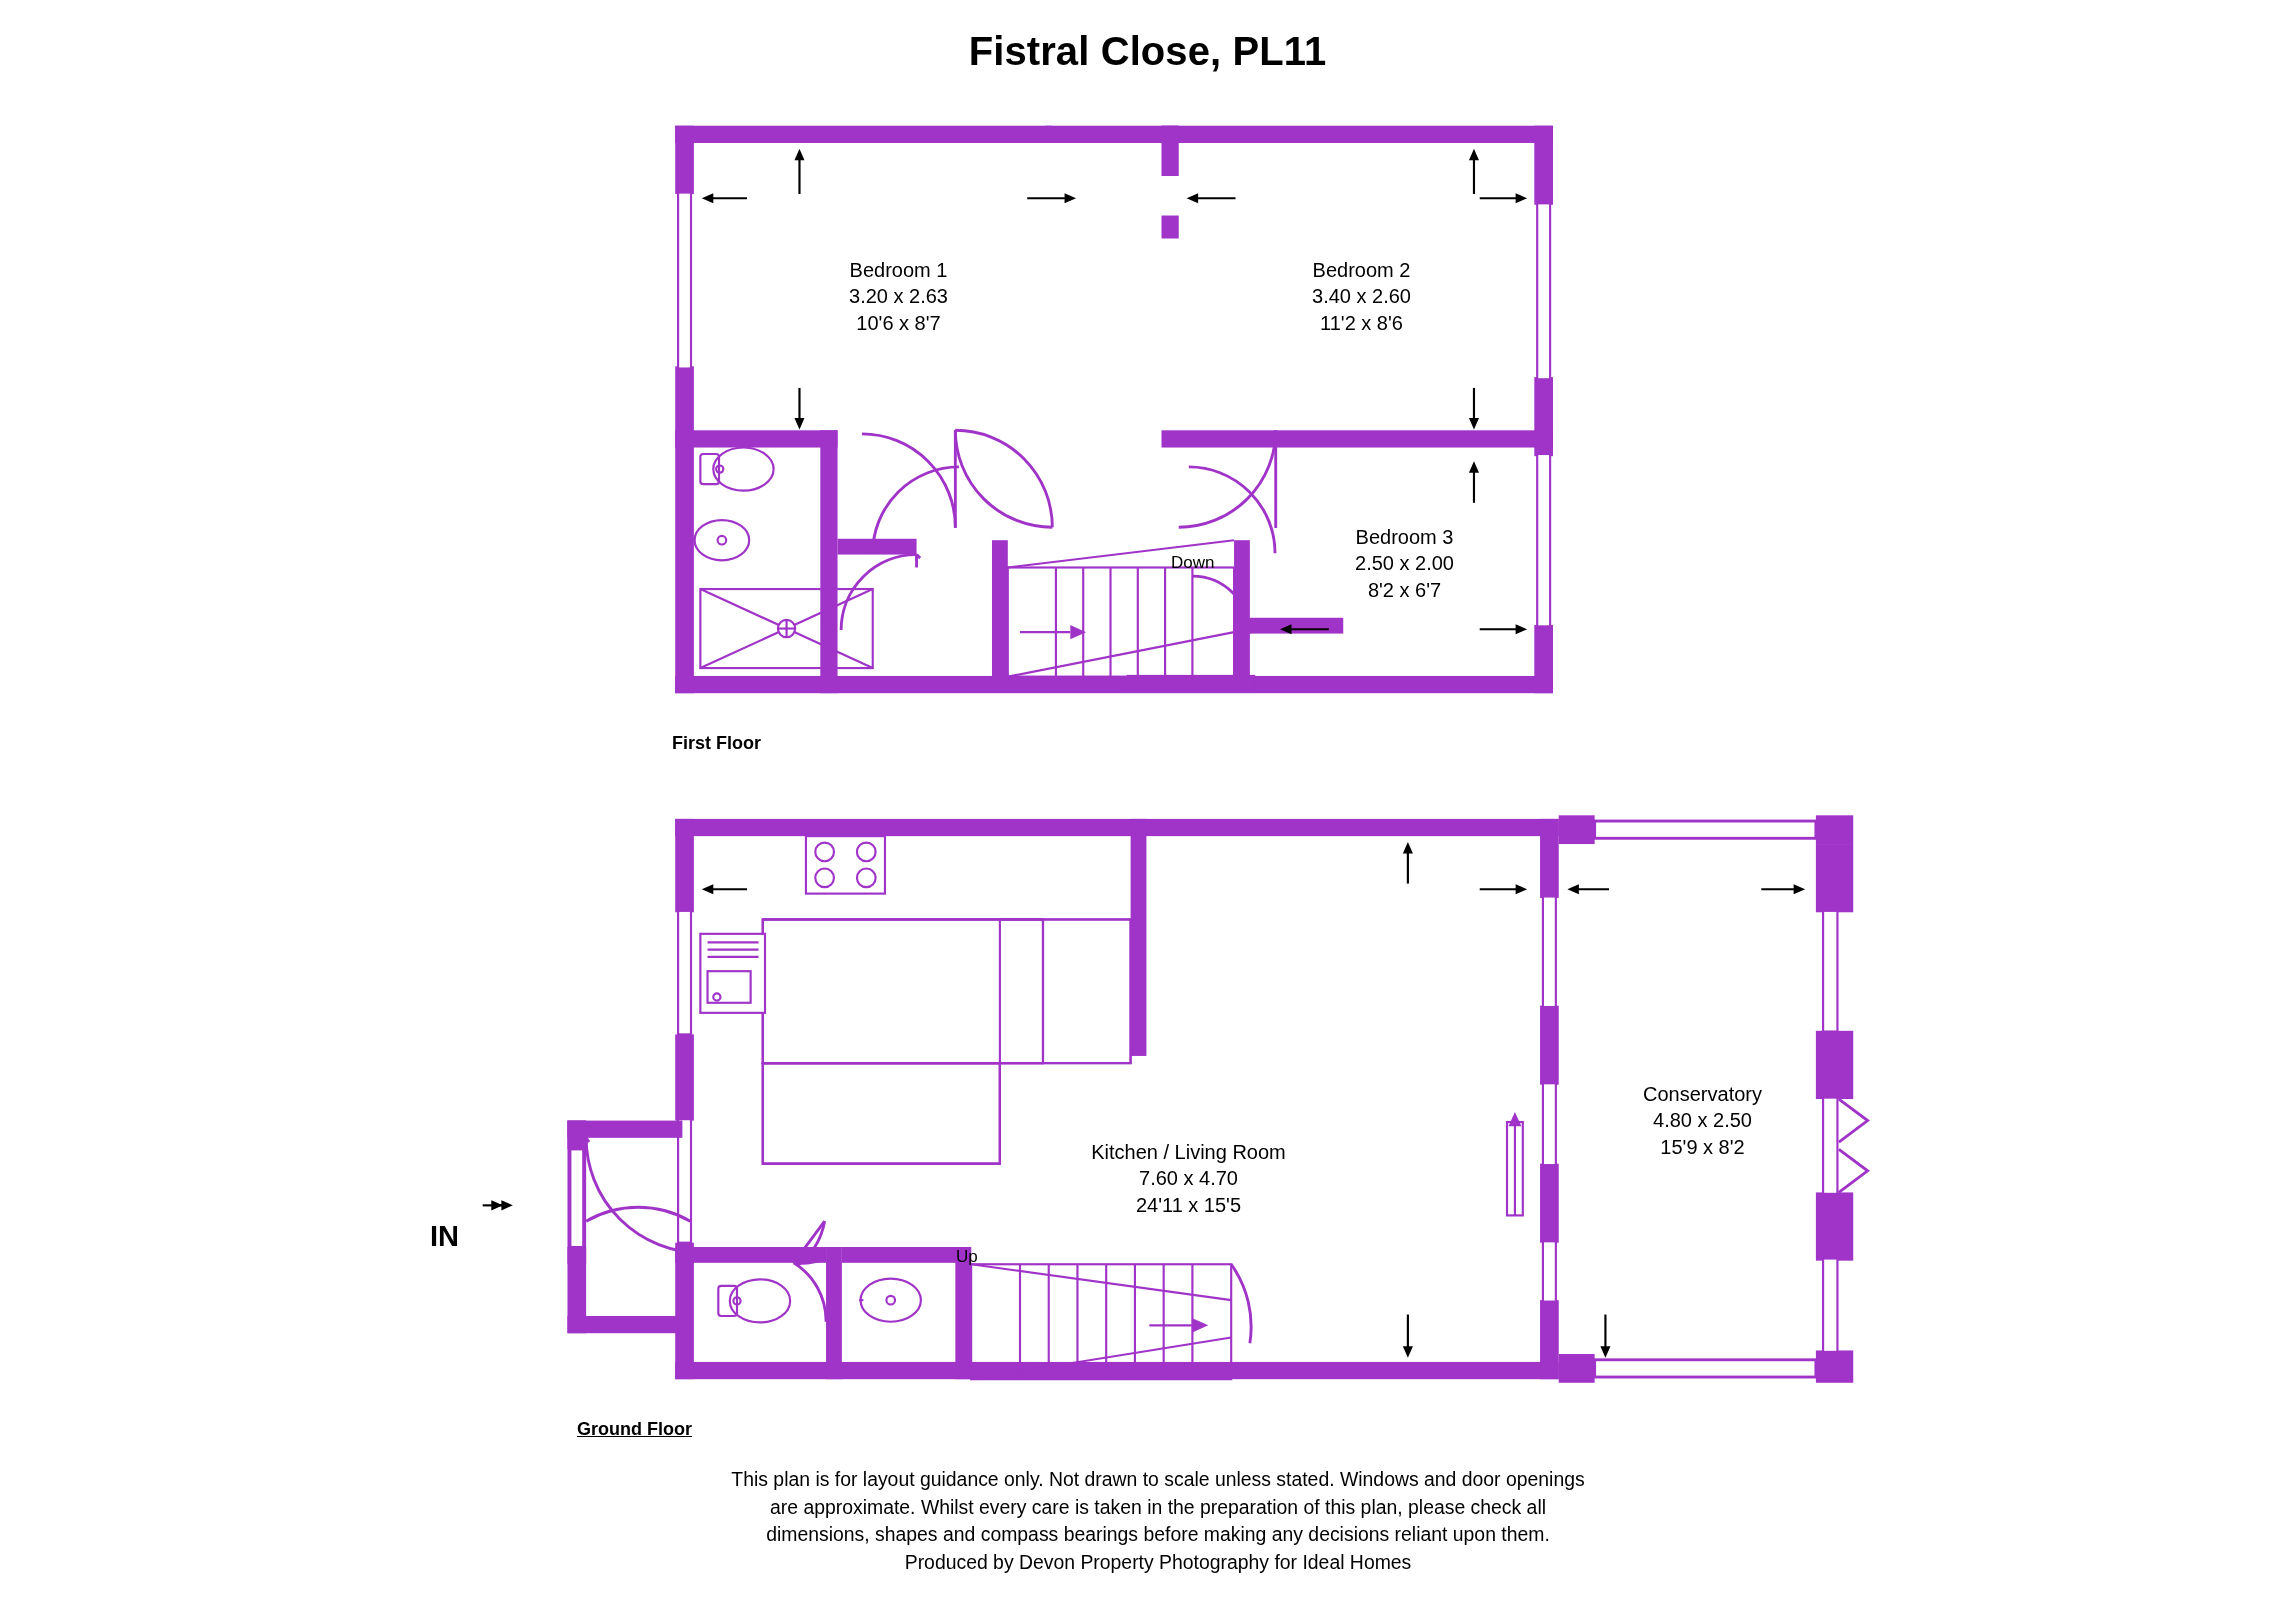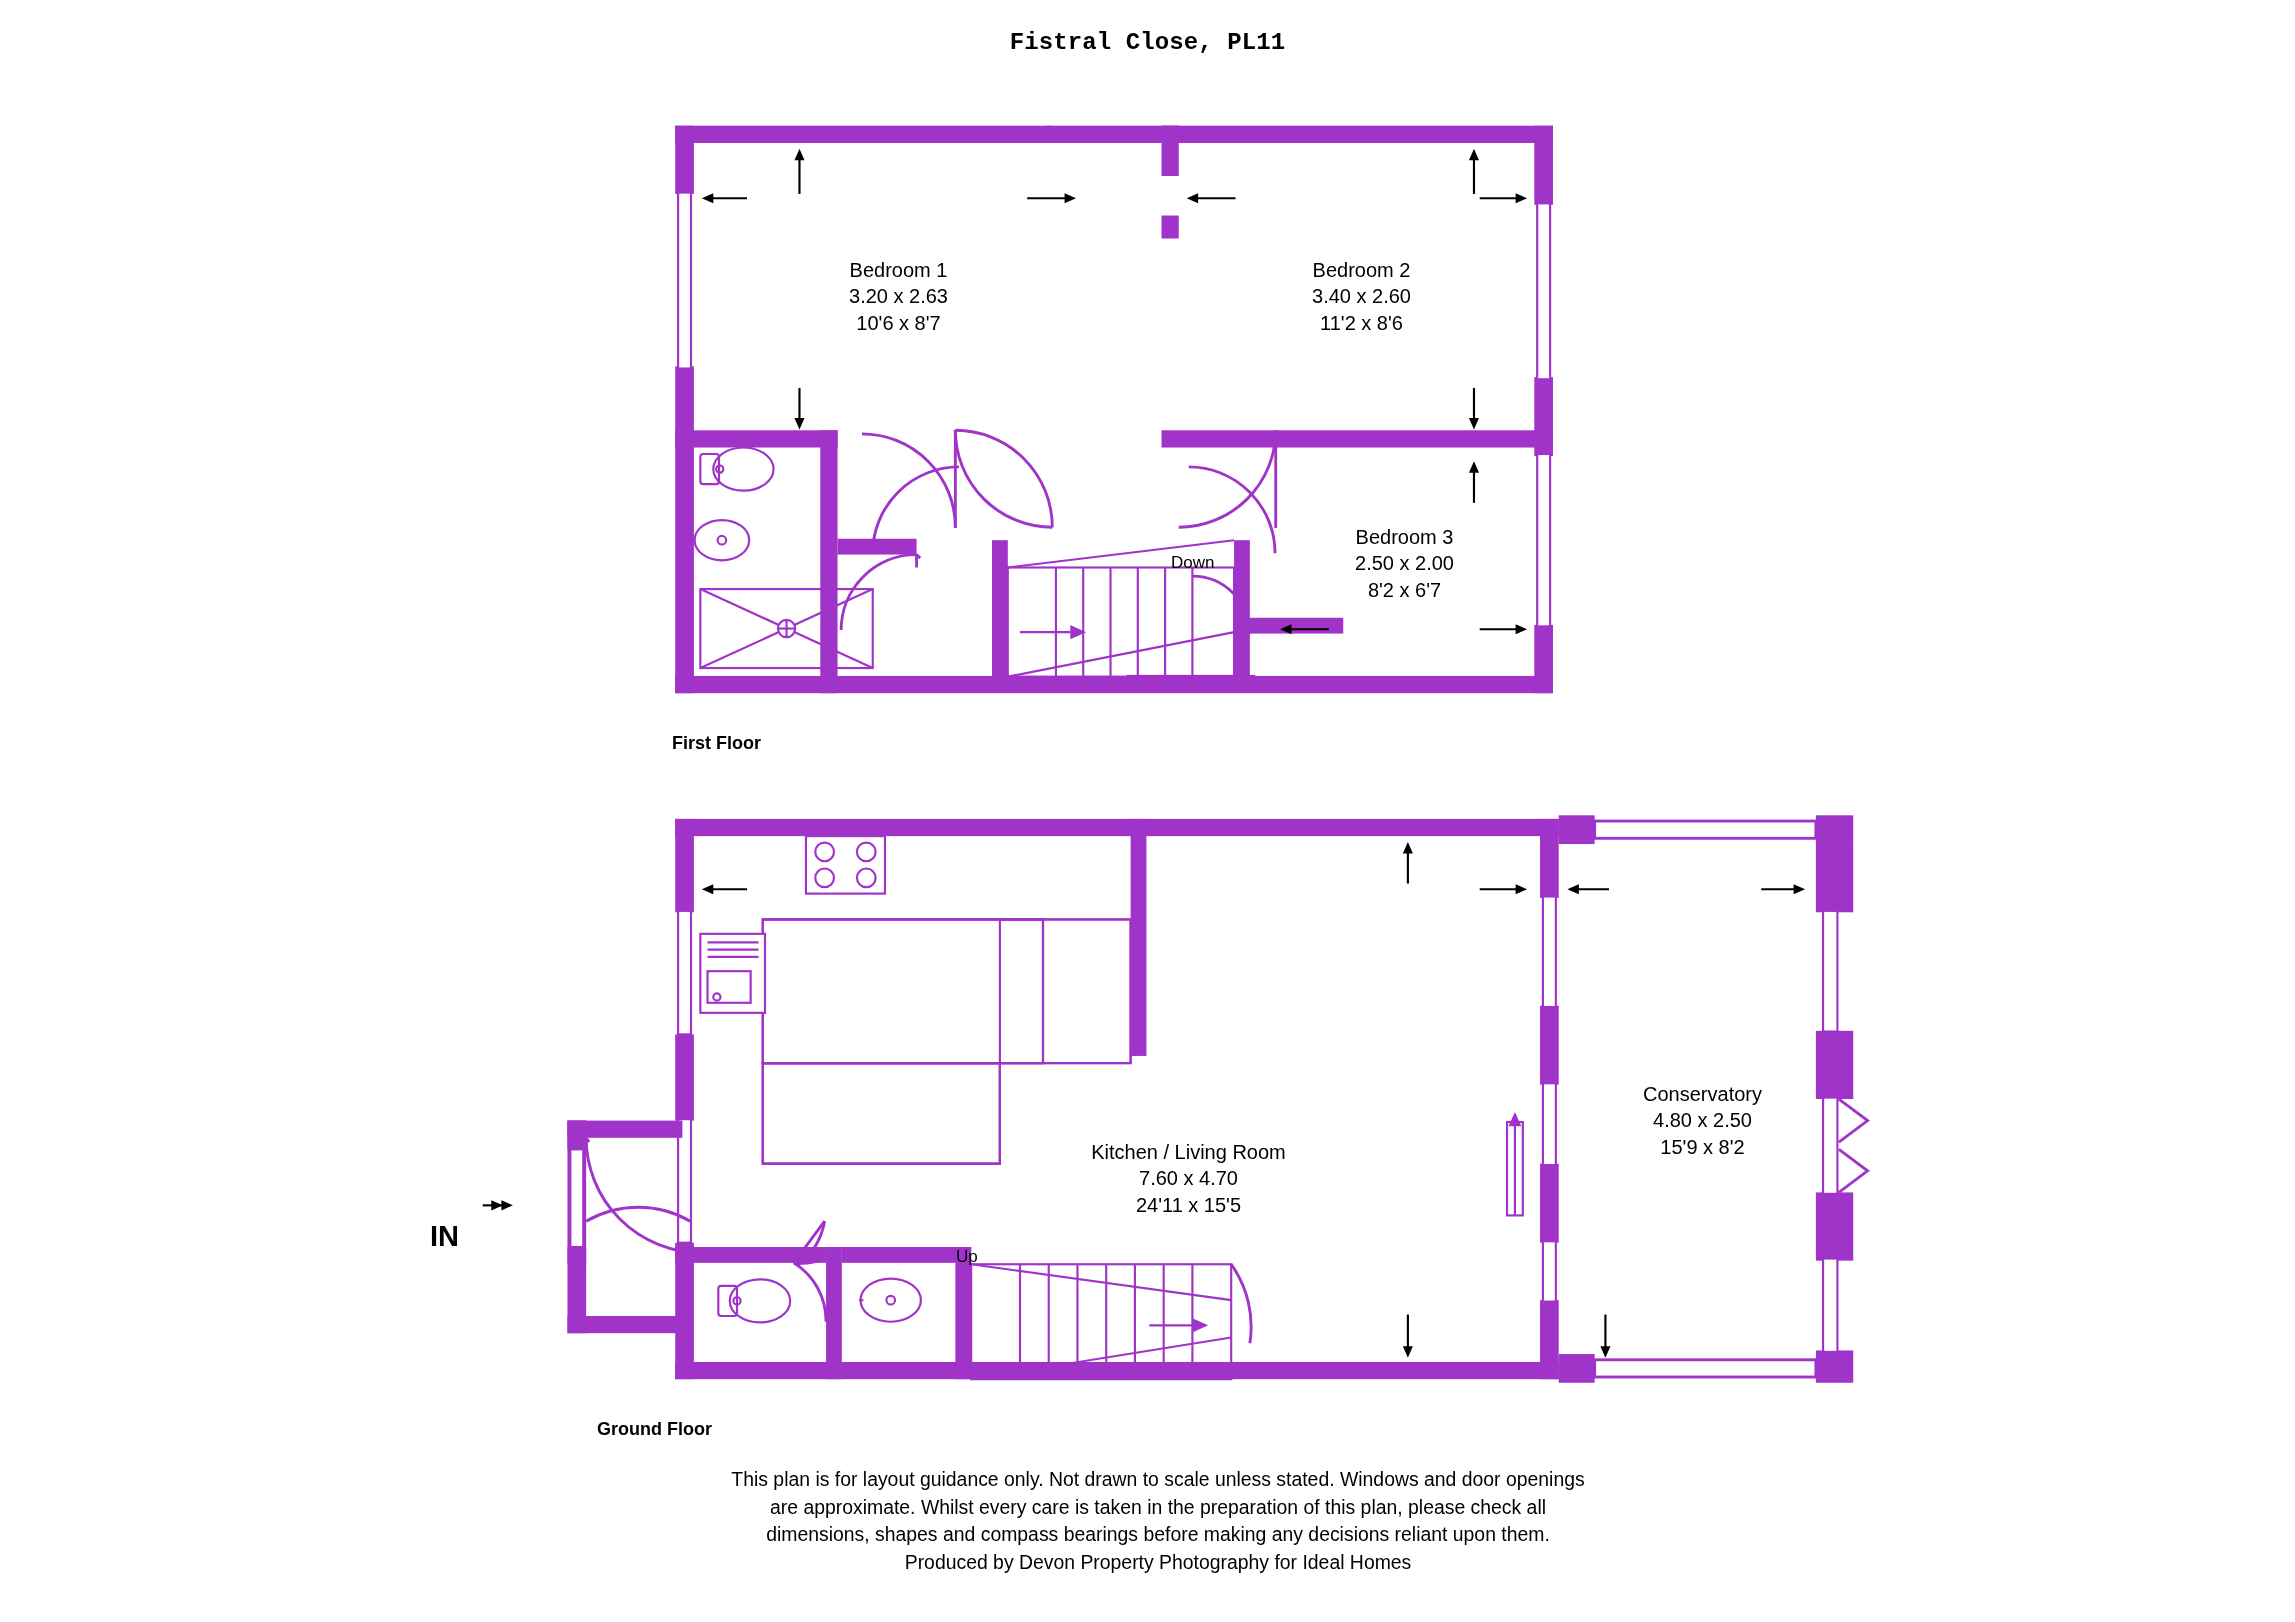--- a/index.html
+++ b/index.html
@@ -1,18 +1,18 @@
 <!DOCTYPE html>
 <html style="font-size:11.5px"><head>
 <meta charset="utf-8">
 <style>
   html,body{margin:0;padding:0;background:#ffffff;}
   body{width:2295px;height:1622px;position:relative;font-family:"Liberation Sans",sans-serif;color:#000;}
   .wrap{position:absolute;inset:0;}
-  .title{position:absolute;left:0;right:0;top:29px;text-align:center;font-size:24px;font-weight:bold;letter-spacing:0.1px;font-family:Liberation Mono, monospace;}
+  .title{position:absolute;left:0;right:0;top:29px;text-align:center;font-size:40px;font-weight:bold;letter-spacing:0.1px;}
   .subtitle{position:absolute;left:0;right:0;top:79px;text-align:center;font-size:24.4px;}
   .floor-label{position:absolute;font-size:18px;font-weight:bold;}
   .disclaimer{position:absolute;left:0;right:0;top:1466px;text-align:center;font-size:19.4px;line-height:1.42;padding-left:21px;}
   .roomlbl{position:absolute;text-align:center;font-size:20px;line-height:1.32;white-space:nowrap;}
   .smalllbl{position:absolute;font-size:17px;}
   .inlbl{position:absolute;font-size:29px;font-weight:bold;}
   svg{position:absolute;left:0;top:0;overflow:visible;}
   .w{fill:#a033c8;}
   .thin{fill:none;stroke:#a033c8;stroke-width:3;}
   .thin2{fill:none;stroke:#a033c8;stroke-width:4;}
@@ -330,21 +330,21 @@
 
   <div class="roomlbl" style="left:1566px;top:1081px;width:273px;">
     <div>Conservatory</div>
     <div>4.80 x 2.50</div>
     <div>15'9 x 8'2</div>
   </div>
 
   <div class="smalllbl" style="left:956px;top:1247px;">Up</div>
   <div class="inlbl" style="left:430px;top:1185px;margin-top:35px;">IN</div>
 
-  <div class="floor-label" style="left:597px;top:1419px;">Ground Floor</div>
+  <div class="floor-label" style="left:577px;top:1419px;text-decoration:underline;">Ground Floor</div>
 
   <div class="disclaimer">
     <div>This plan is for layout guidance only. Not drawn to scale unless stated. Windows and door openings</div>
     <div>are approximate. Whilst every care is taken in the preparation of this plan, please check all</div>
     <div>dimensions, shapes and compass bearings before making any decisions reliant upon them.</div>
     <div>Produced by Devon Property Photography for Ideal Homes</div>
   </div>
 
 </div>
 

